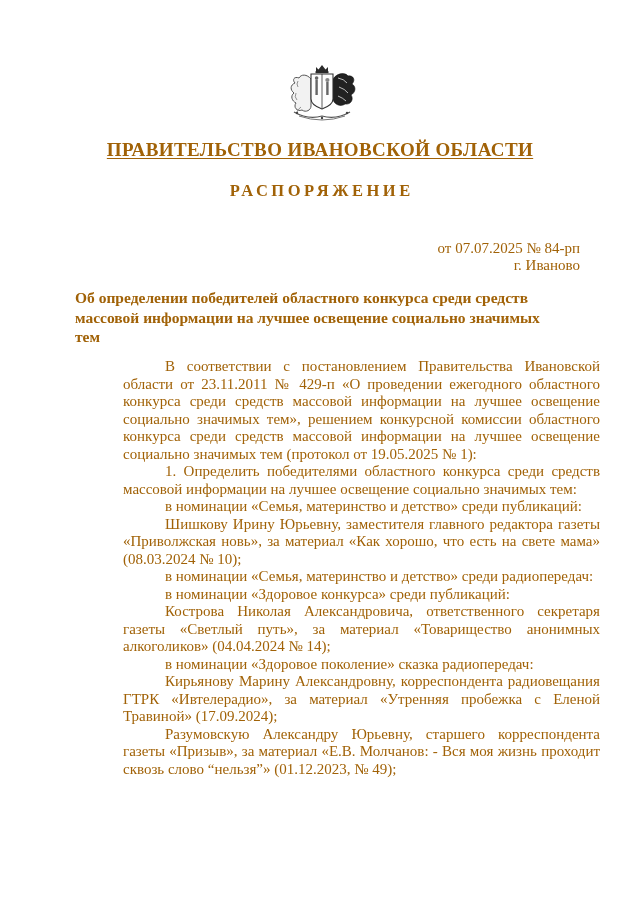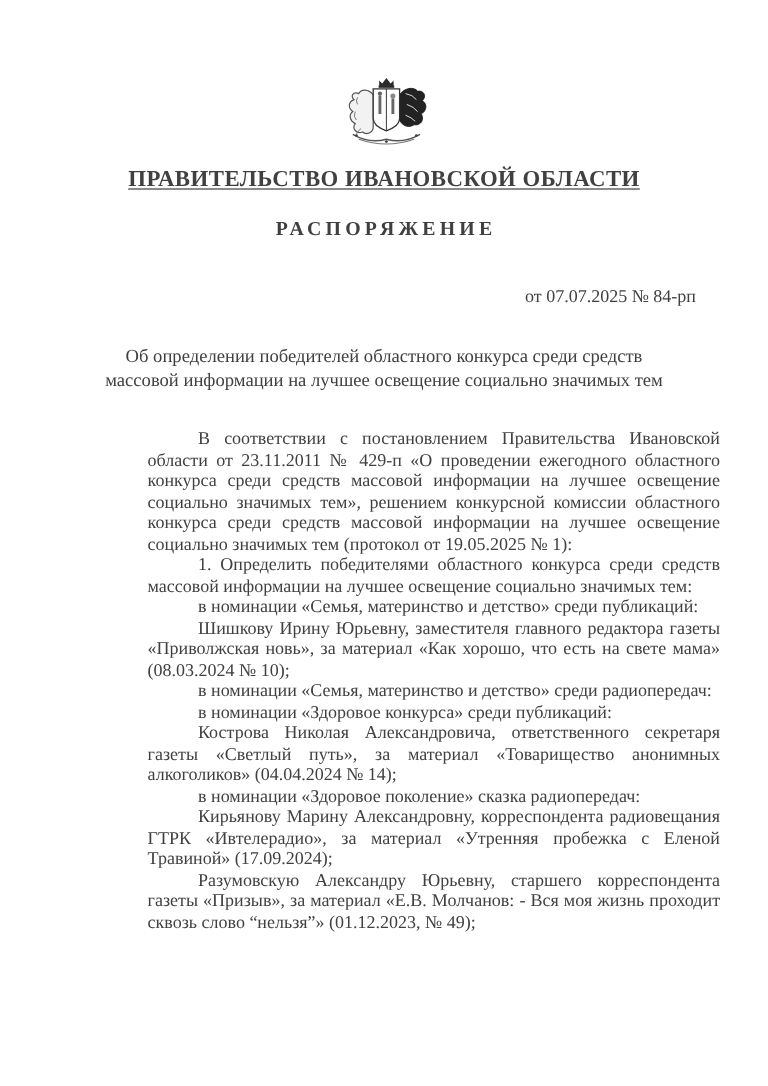--- a/index.html
+++ b/index.html
@@ -6,21 +6,21 @@
   html, body {
     margin: 0;
     padding: 0;
     background: #ffffff;
   }
   .page {
     position: relative;
     width: 640px;
     height: 905px;
     background: #ffffff;
-    color: #404040;
+    color: #a16207;
     font-family: "Liberation Serif", serif;
     overflow: hidden;
   }
   .emblem {
     position: absolute;
     left: 283px;
     top: 63px;
     width: 78px;
     height: 64px;
   }
@@ -54,23 +54,23 @@
     width: 490px;
     text-align: right;
     font-size: 15px;
     line-height: 16.5px;
   }
   .subject {
     position: absolute;
     top: 288px;
     left: 75px;
     width: 490px;
-    text-align: center;
+    text-align: left;
     font-size: 15.5px;
-    font-weight: normal;
+    font-weight: bold;
     line-height: 19.5px;
   }
   .body-text {
     position: absolute;
     top: 358px;
     left: 90px;
     width: 477px;
     font-size: 15px;
     line-height: 17.5px;
     text-align: justify;
@@ -117,20 +117,21 @@
       <circle cx="39" cy="55" r="1.2" fill="#444"></circle>
     </svg>
   </span>
 
   <div class="org-name">ПРАВИТЕЛЬСТВО ИВАНОВСКОЙ ОБЛАСТИ</div>
 
   <div class="doc-type">РАСПОРЯЖЕНИЕ</div>
 
   <div class="meta">
     <div>от 07.07.2025 № 84-рп</div>
+    <div>г. Иваново</div>
   </div>
 
   <div class="subject">
     <div>Об определении победителей областного конкурса среди средств</div>
     <div>массовой информации на лучшее освещение социально значимых тем</div>
   </div>
 
   <div class="body-text">
     <p>В соответствии с постановлением Правительства Ивановской области от 23.11.2011 № 429-п «О проведении ежегодного областного конкурса среди средств массовой информации на лучшее освещение социально значимых тем», решением конкурсной комиссии областного конкурса среди средств массовой информации на лучшее освещение социально значимых тем (протокол от 19.05.2025 № 1):</p>
     <p>1. Определить победителями областного конкурса среди средств массовой информации на лучшее освещение социально значимых тем:</p>

